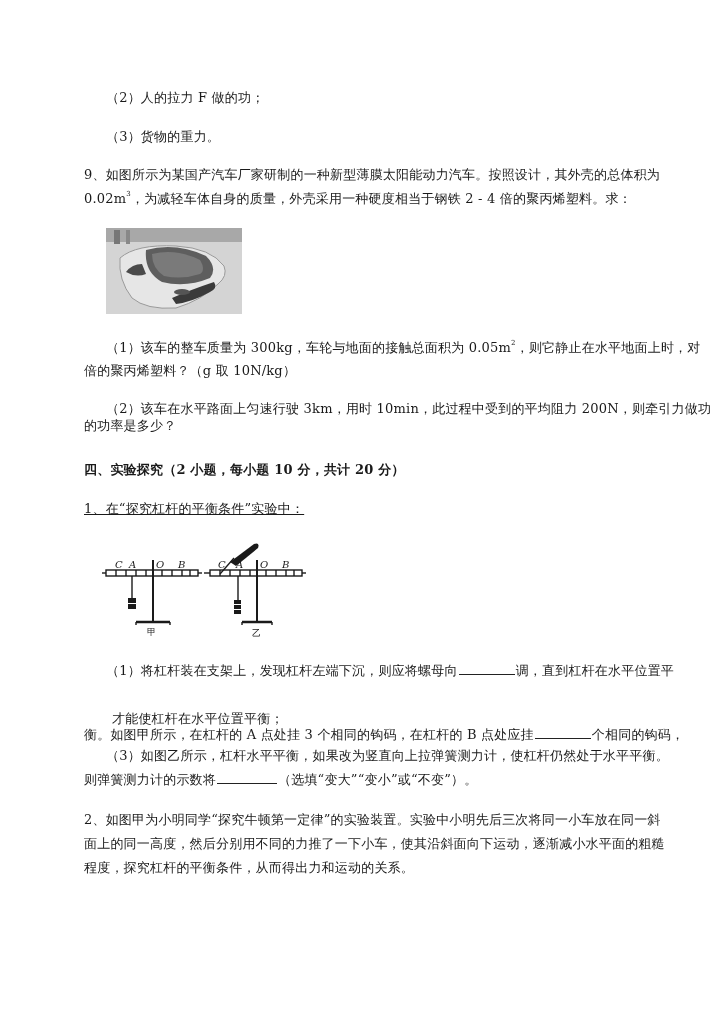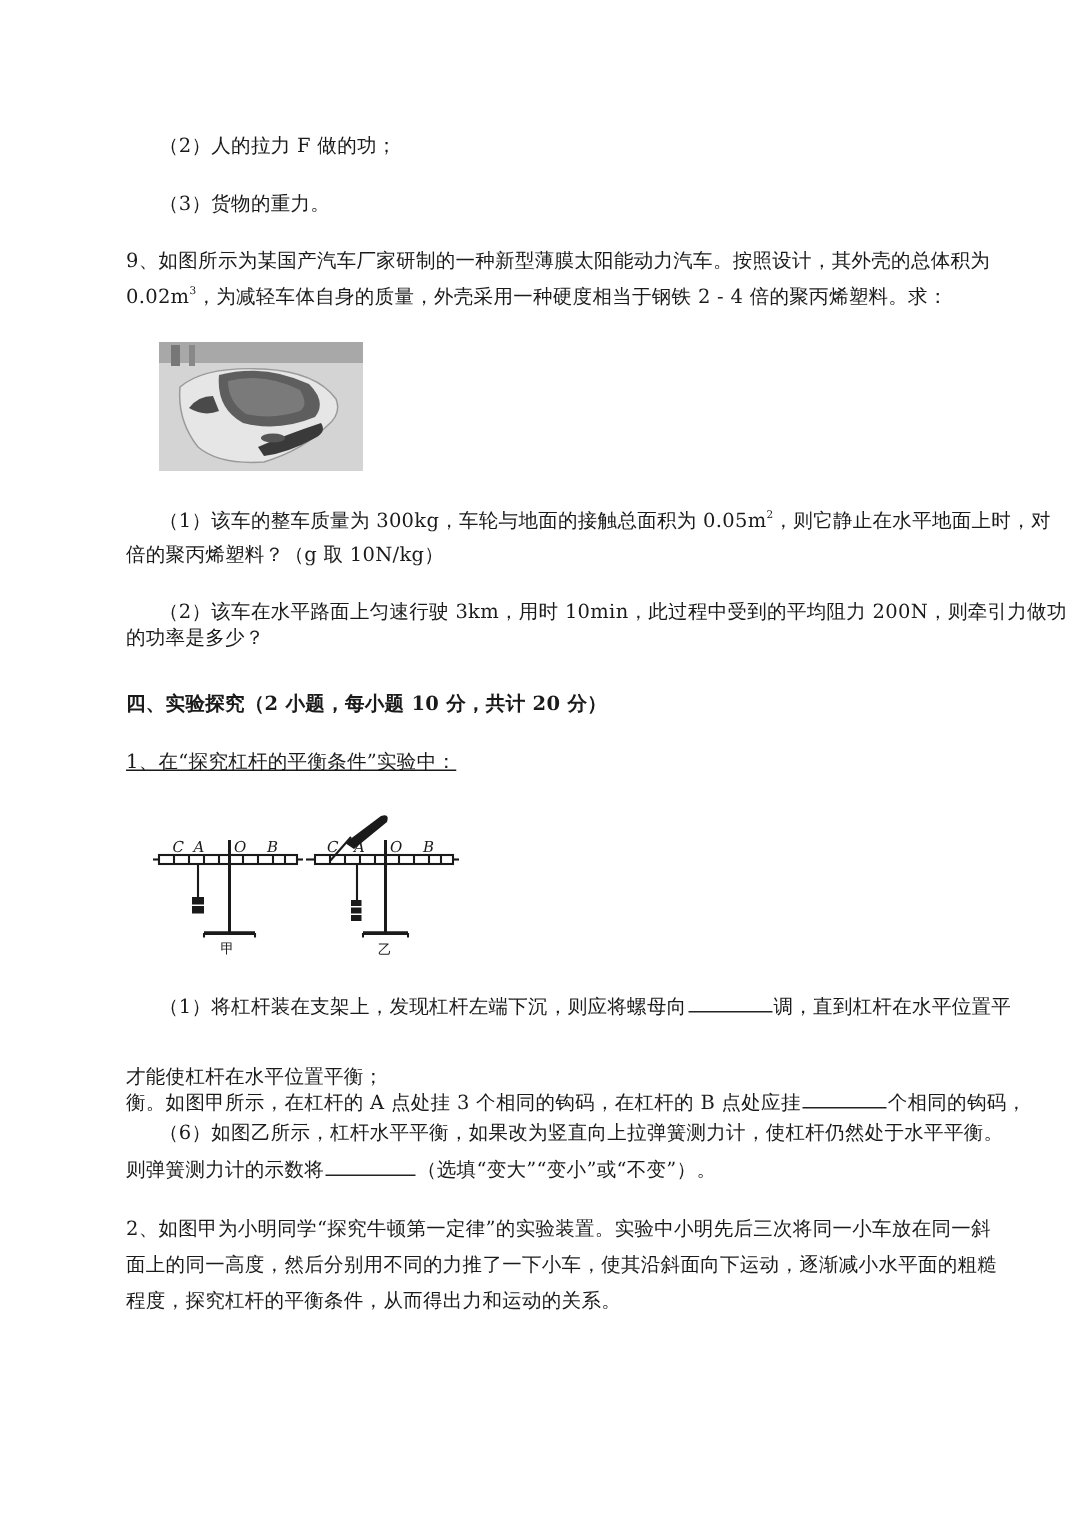--- a/index.html
+++ b/index.html
@@ -111,20 +111,20 @@
     <text x="18" y="28">C</text>
       <text x="36" y="28">A</text>
       <text x="60" y="28">O</text>
       <text x="82" y="28">B</text>
   </g>
   <text x="52" y="96" font-size="9" fill="#1a1a1a">乙</text>
 </svg>
 
 <div class="line indent" style="top:662px;"><span>（1）将杠杆装在支架上，发现杠杆左端下沉，则应将螺母向</span><span class="blank"></span><span>调，直到杠杆在水平位置平</span></div>
 <div class="line" style="top:686px;margin-top:40px;"><span>衡。如图甲所示，在杠杆的 A 点处挂 3 个相同的钩码，在杠杆的 B 点处应挂</span><span class="blank"></span><span>个相同的钩码，</span></div>
-<div class="line" style="top:710px;">才能使杠杆在水平位置平衡；</div>
+<div class="line" style="top:710px;margin-left:28px;">才能使杠杆在水平位置平衡；</div>
 
-<div class="line indent" style="top:747px;">（6）如图乙所示，杠杆水平平衡，如果改为竖直向上拉弹簧测力计，使杠杆仍然处于水平平衡。</div>
+<div class="line indent" style="top:747px;">（3）如图乙所示，杠杆水平平衡，如果改为竖直向上拉弹簧测力计，使杠杆仍然处于水平平衡。</div>
 <div class="line" style="top:771px;"><span>则弹簧测力计的示数将</span><span class="blank" style="width:60px;"></span><span>（选填“变大”“变小”或“不变”）。</span></div>
 
 <div class="line" style="top:811px;">2、如图甲为小明同学“探究牛顿第一定律”的实验装置。实验中小明先后三次将同一小车放在同一斜</div>
 <div class="line" style="top:835px;">面上的同一高度，然后分别用不同的力推了一下小车，使其沿斜面向下运动，逐渐减小水平面的粗糙</div>
 <div class="line" style="top:859px;">程度，探究杠杆的平衡条件，从而得出力和运动的关系。</div>
 
 </body></html>

